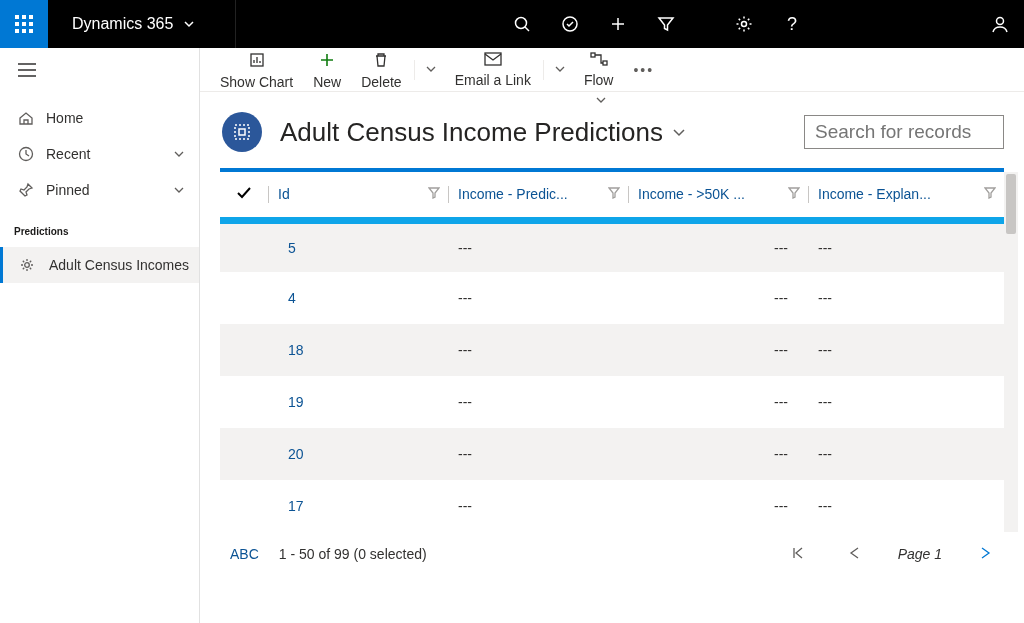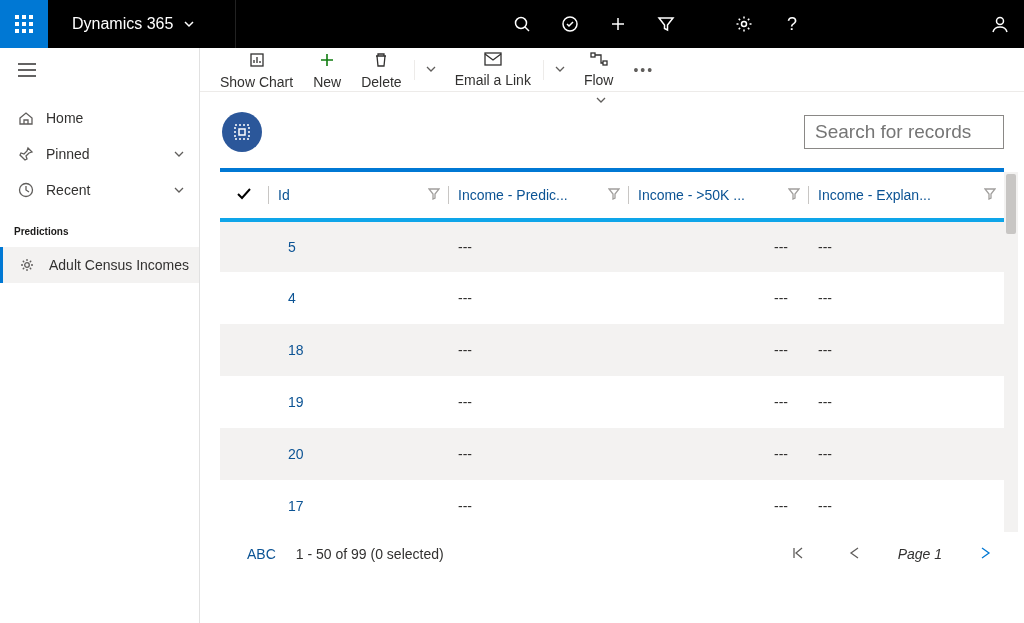--- a/index.html
+++ b/index.html
@@ -38,33 +38,33 @@
 .page-head { display:flex; align-items:center; padding:20px 20px 16px 22px; gap:18px;}
 .page-avatar { width:40px; height:40px; border-radius:50%; background:#2b579a; display:flex; align-items:center; justify-content:center; color:#fff;}
 .page-title { font-size:26px; font-weight:400; color:#252423; }
 .page-title-chev { margin-left:8px; color:#605e5c;}
 .search-wrap { margin-left:auto; display:flex; align-items:center; border:1px solid #8a8886; height:34px; width:200px;}
 .search-wrap input { border:none; outline:none; flex:1; padding:0 10px; font-size:19px; color:#605e5c; background:transparent;}
 .search-wrap .sbtn { width:34px; display:flex; align-items:center; justify-content:center; color:#323130;}
 
 .grid-wrap { margin:0 20px; border-top:4px solid #0078d4; background:#fff; position:relative;}
 .grid { width:100%; border-collapse:collapse; table-layout:fixed;}
-.grid thead th { height:48px; text-align:left; font-weight:400; font-size:14px; color:#0b5394; padding:0 10px; position:relative; border-bottom:4px solid #0ea5e9; white-space:nowrap; overflow:hidden; text-overflow:ellipsis;}
+.grid thead th { height:48px; text-align:left; font-weight:400; font-size:14px; color:#0b5394; padding:0 10px; position:relative; border-bottom:7px solid #0ea5e9; white-space:nowrap; overflow:hidden; text-overflow:ellipsis;}
 .grid thead th.check-col { width:48px; text-align:center; color:#000;}
 .grid thead th .colsep { position:absolute; left:0; top:14px; bottom:14px; width:1px; background:#c8c6c4;}
 .grid thead th .fbtn { position:absolute; right:8px; top:50%; transform:translateY(-50%); color:#a19f9d;}
 .grid tbody tr { height:52px; }
 .grid tbody tr:nth-child(odd) { background:#f3f2f1; }
 .grid tbody td { font-size:14px; padding:0 10px; color:#323130;}
 .grid tbody td.idcell { color:#0b5394; padding-left:20px;}
 .grid-scroll { position:absolute; right:-14px; top:0; bottom:0; width:14px; background:#f3f2f1;}
 .grid-scroll .thumb { position:absolute; left:2px; right:2px; top:2px; height:60px; background:#c8c6c4; border-radius:2px;}
 
 .pager { margin:0 20px; height:44px; display:flex; align-items:center; gap:20px; font-size:14px; color:#323130;}
-.pager .abc { color:#0b5394; margin-left:27px;}
+.pager .abc { color:#0b5394; margin-left:10px;}
 .pager .spacer { flex:1; }
 .pager .pbtn { color:#605e5c; padding:0 10px;}
 .pager .plabel { color:#323130; padding:0 6px;font-style:italic;}
 
 .icon { display:inline-flex; }
 </style>
 </head>
 <body>
 
 <div class="topbar">
@@ -149,38 +149,38 @@
           <svg width="16" height="16" viewBox="0 0 16 16" fill="none" stroke="#605e5c" stroke-width="1.3">
               <path d="M2 8l6-5 6 5v6H2z"></path>
               <path d="M6 14v-4h4v4"></path>
             </svg>
         </span>
         <span>Home</span>
       </div>
       <div class="nav-item">
         <span class="icon">
           <svg width="16" height="16" viewBox="0 0 16 16" fill="none" stroke="#605e5c" stroke-width="1.3">
-              <path d="M10 2l4 4-3 1-3 3 1 3-2 1-5-5 1-2 3 1 3-3z"></path>
-            </svg>
-        </span>
-        <span>Pinned</span>
+              <circle cx="8" cy="8" r="6.5"></circle>
+              <path d="M8 4v4l3 2"></path>
+            </svg>
+        </span>
+        <span>Recent</span>
         <span class="chev icon">
           <svg width="12" height="12" viewBox="0 0 12 12" fill="none" stroke="#605e5c" stroke-width="1.3">
               <path d="M2 4l4 4 4-4"></path>
             </svg>
         </span>
       </div>
       <div class="nav-item">
         <span class="icon">
           <svg width="16" height="16" viewBox="0 0 16 16" fill="none" stroke="#605e5c" stroke-width="1.3">
-              <circle cx="8" cy="8" r="6.5"></circle>
-              <path d="M8 4v4l3 2"></path>
-            </svg>
-        </span>
-        <span>Recent</span>
+              <path d="M10 2l4 4-3 1-3 3 1 3-2 1-5-5 1-2 3 1 3-3z"></path>
+            </svg>
+        </span>
+        <span>Pinned</span>
         <span class="chev icon">
           <svg width="12" height="12" viewBox="0 0 12 12" fill="none" stroke="#605e5c" stroke-width="1.3">
               <path d="M2 4l4 4 4-4"></path>
             </svg>
         </span>
       </div>
     </div>
     <div class="nav-section-title">Predictions</div>
     <div class="nav-sub">
       <span class="icon gearish">
@@ -259,20 +259,28 @@
       </div>
       <div class="cmd-overflow">•••</div>
     </div>
 
     <div class="page-head">
       <div class="page-avatar">
         <svg width="20" height="20" viewBox="0 0 20 20" fill="none" stroke="#fff" stroke-width="1.5">
             <rect x="3" y="3" width="14" height="14" stroke-dasharray="2 2"></rect>
             <rect x="7" y="7" width="6" height="6"></rect>
           </svg>
+      </div>
+      <div style="display:flex;align-items:center;">
+        <span class="page-title">Adult Census Income Predictions</span>
+        <span class="page-title-chev icon">
+          <svg width="16" height="16" viewBox="0 0 16 16" fill="none" stroke="#605e5c" stroke-width="1.5">
+              <path d="M3 6l5 5 5-5"></path>
+            </svg>
+        </span>
       </div>
       <div class="search-wrap">
         <input placeholder="Search for records" style="">
         <span class="sbtn">
           <svg width="16" height="16" viewBox="0 0 16 16" fill="none" stroke="#323130" stroke-width="1.5">
               <circle cx="7" cy="7" r="5"></circle>
               <path d="M11 11l4 4"></path>
             </svg>
         </span>
       </div>

